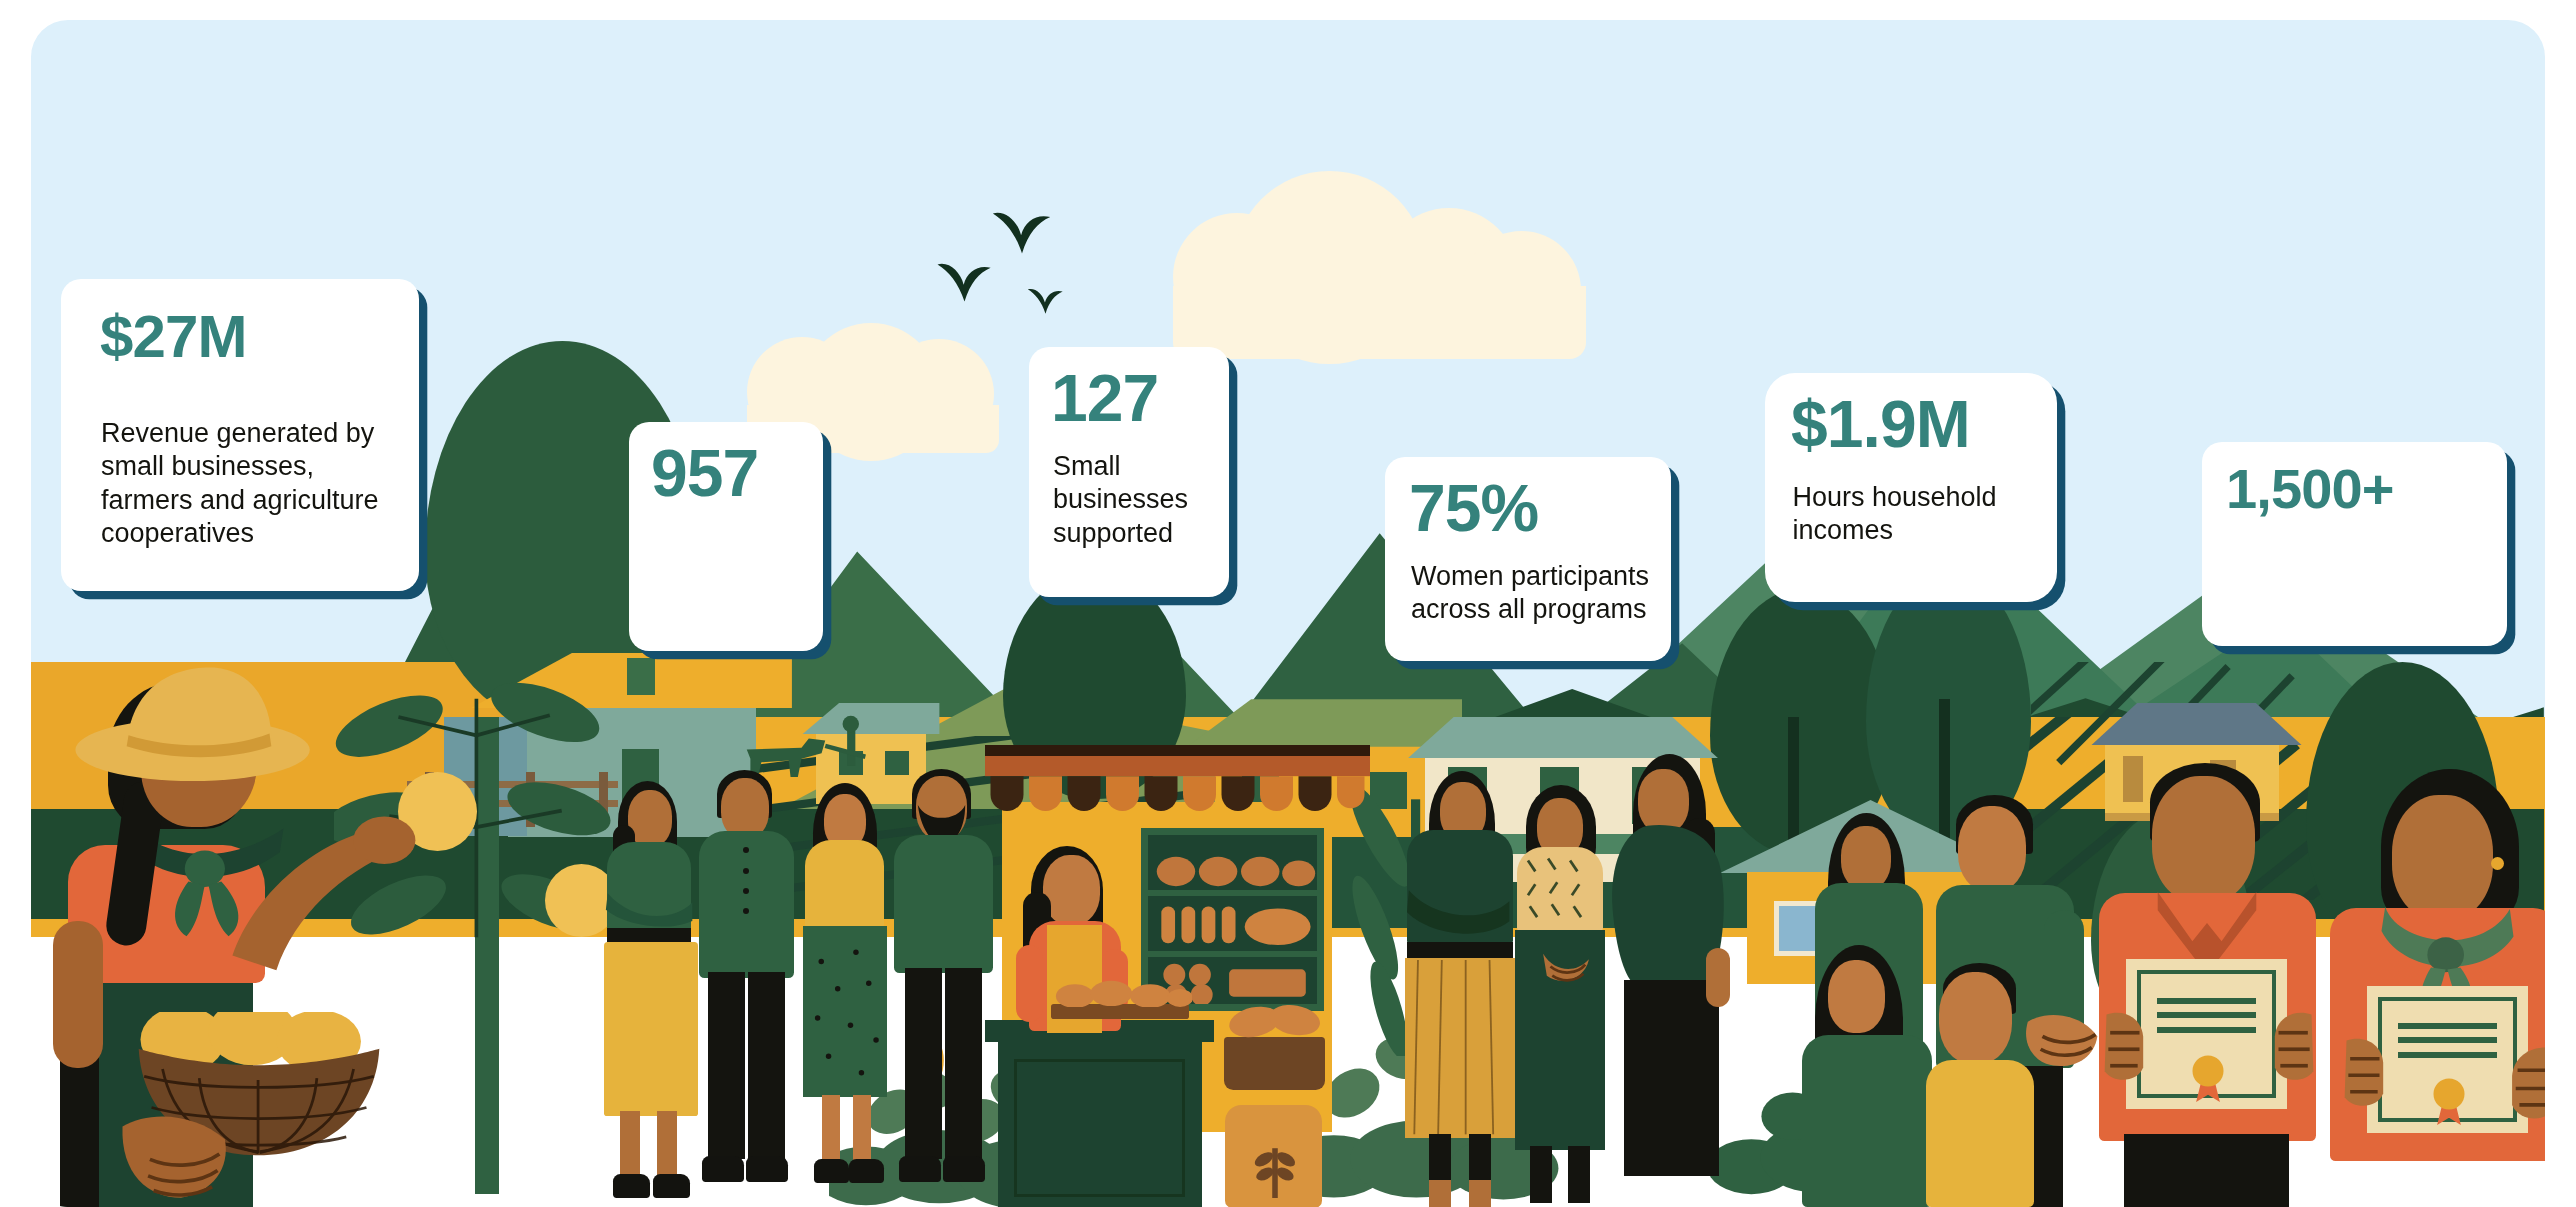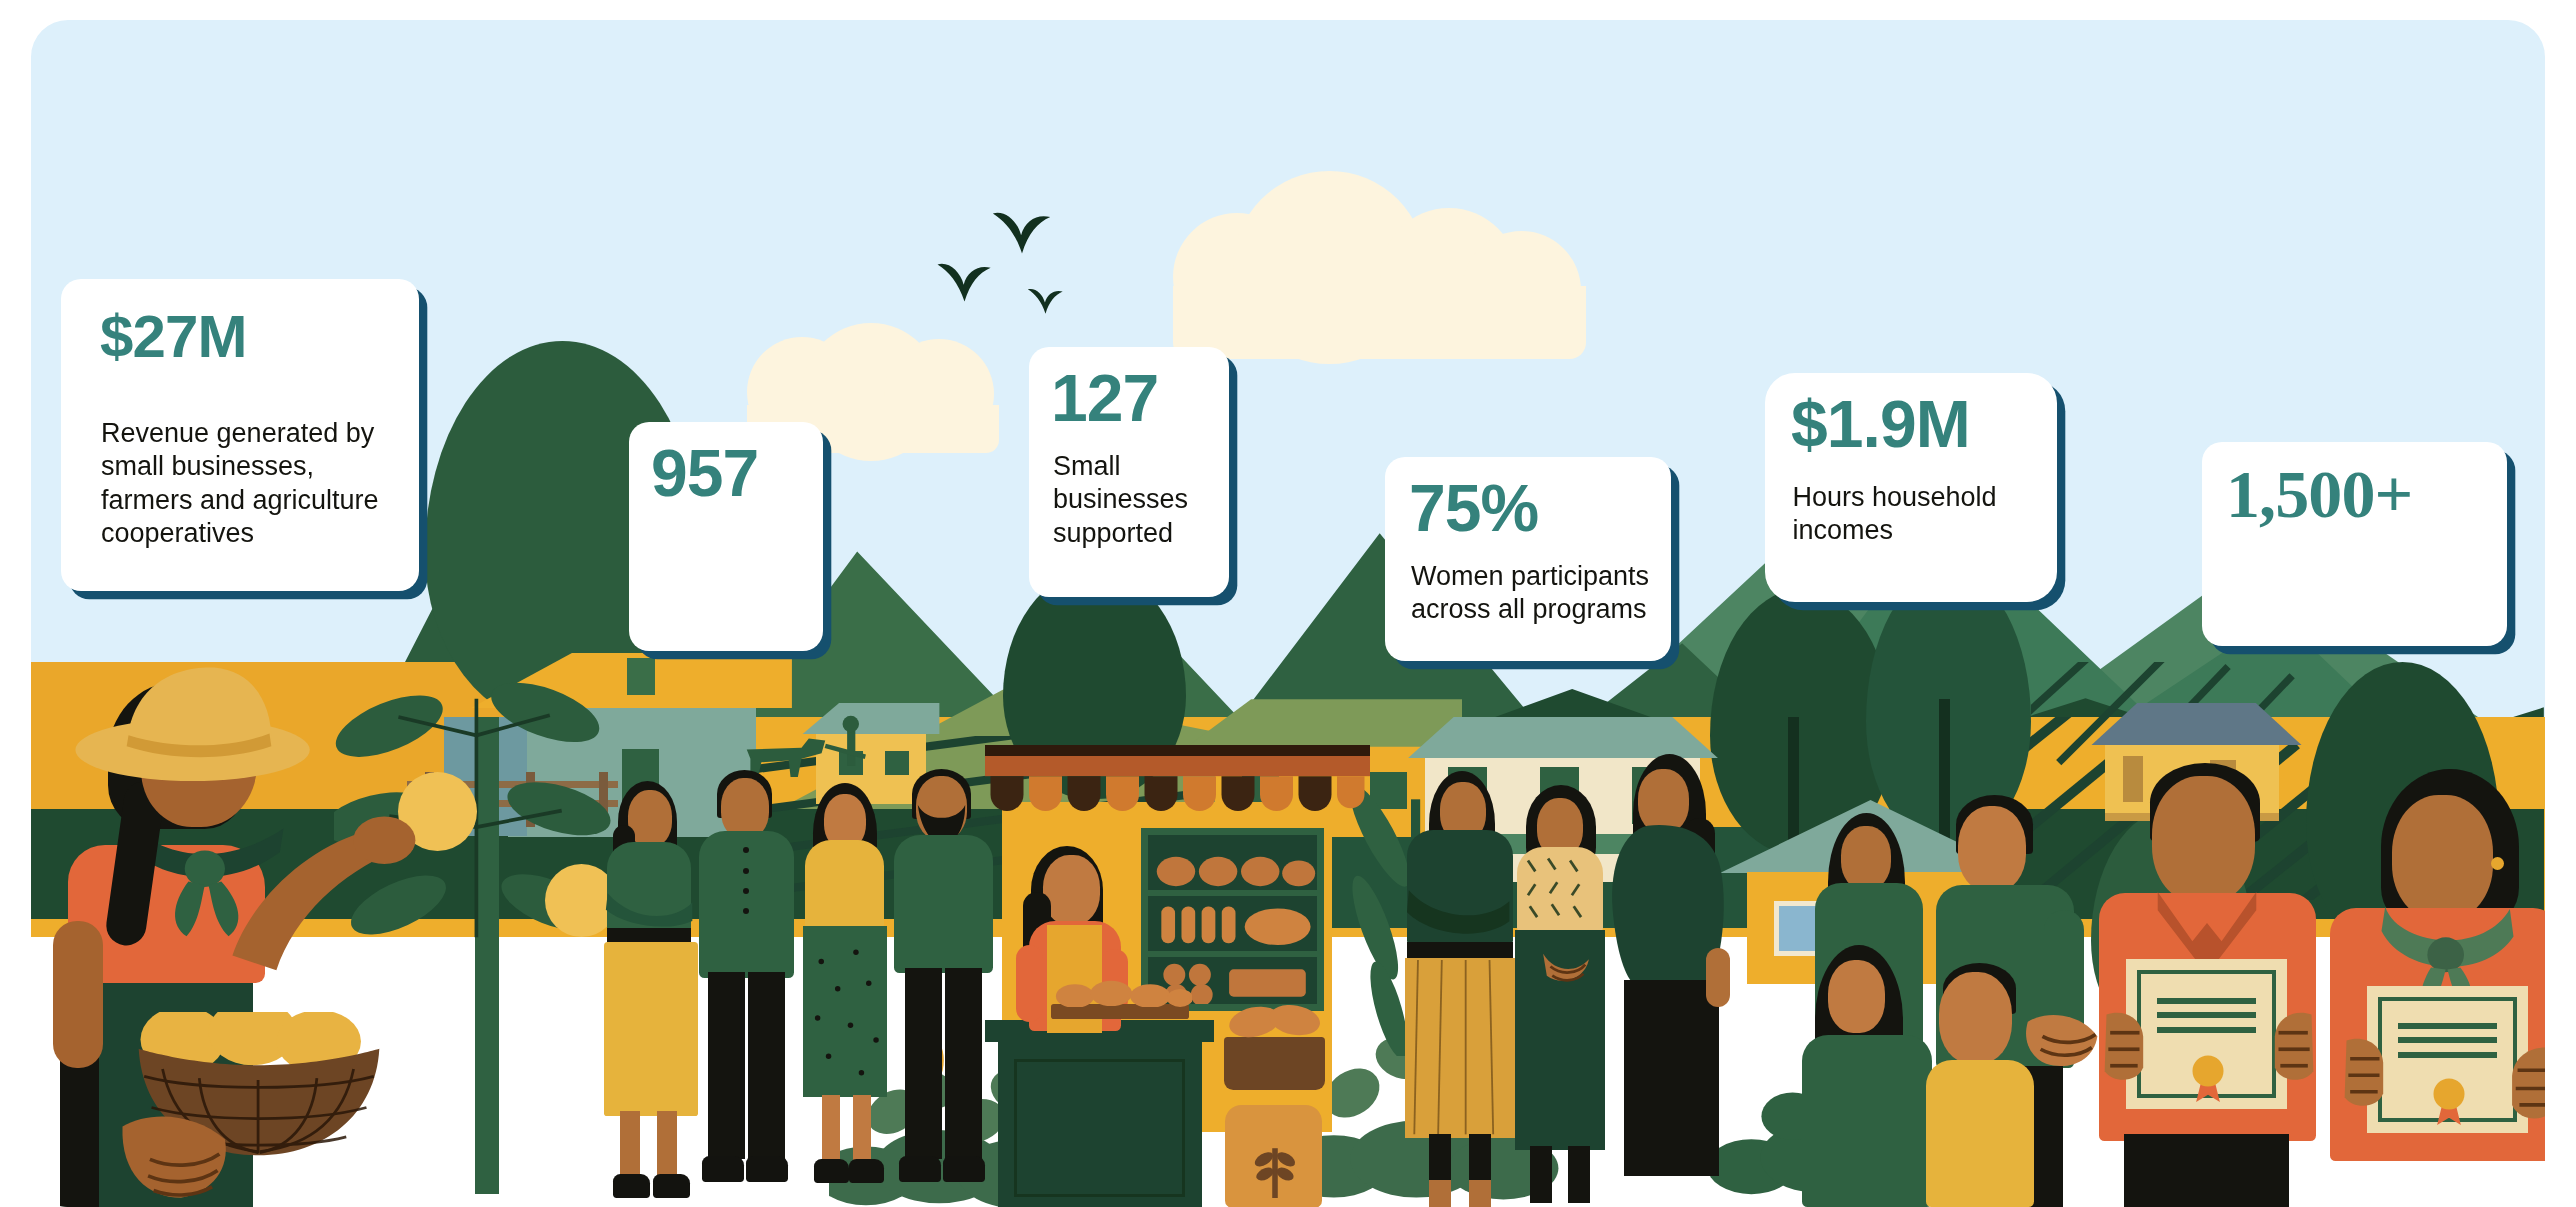--- a/index.html
+++ b/index.html
@@ -753,21 +753,21 @@
     <div class="cap" style="position:absolute;left:27.5px;top:108px;width:246px;font-size:27px;">Hours household incomes</div>
   </div>
   <svg class="tailshadow" style="position:absolute;left:1877px;top:593px;" width="55" height="84" viewBox="0 0 60 92">
       <path d="M6 0 L56 0 L28 92 Z" fill="#15506e"></path>
     </svg>
   <svg class="tail" style="position:absolute;left:1870px;top:591px;" width="55" height="84" viewBox="0 0 60 92">
       <path d="M4 0 L54 0 L26 92 Z" fill="#ffffff"></path>
     </svg>
 
   <div class="card" style="left:2202px;top:442px;width:305px;height:204px;">
-    <div class="num" style="position:absolute;left:24px;top:20px;font-size:68px;font-family:Liberation Serif, serif;">1,500+</div>
+    <div class="num" style="position:absolute;left:24px;top:20px;font-size:56px;">1,500+</div>
   </div>
   <svg class="tailshadow" style="position:absolute;left:2292px;top:642px;" width="53" height="79" viewBox="0 0 58 86">
       <path d="M6 0 L54 0 L28 86 Z" fill="#15506e"></path>
     </svg>
   <svg class="tail" style="position:absolute;left:2284px;top:640px;" width="53" height="79" viewBox="0 0 58 86">
       <path d="M4 0 L52 0 L26 86 Z" fill="#ffffff"></path>
     </svg>
 
 </div>
 

